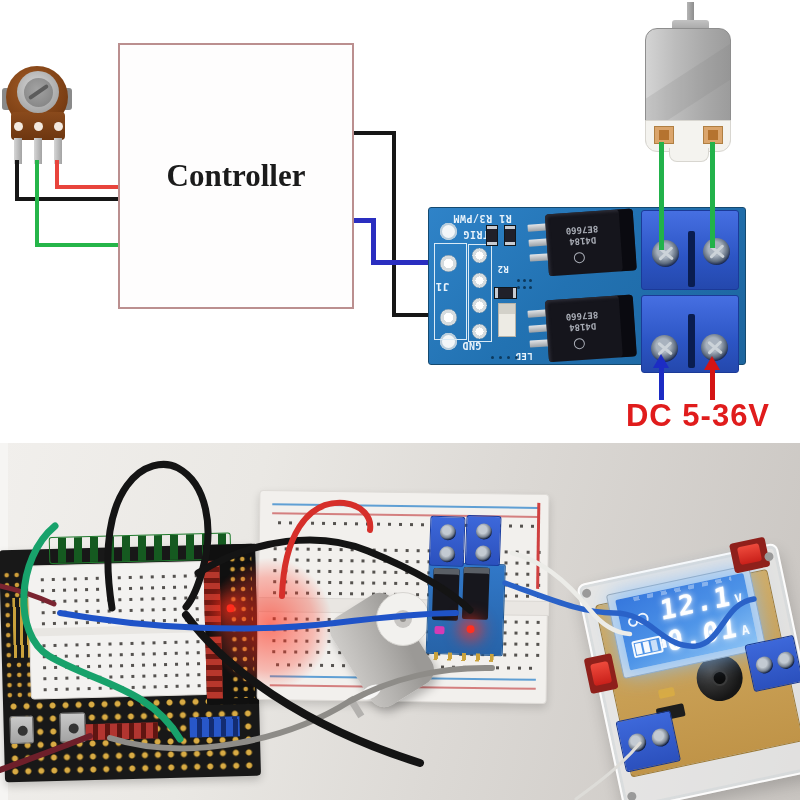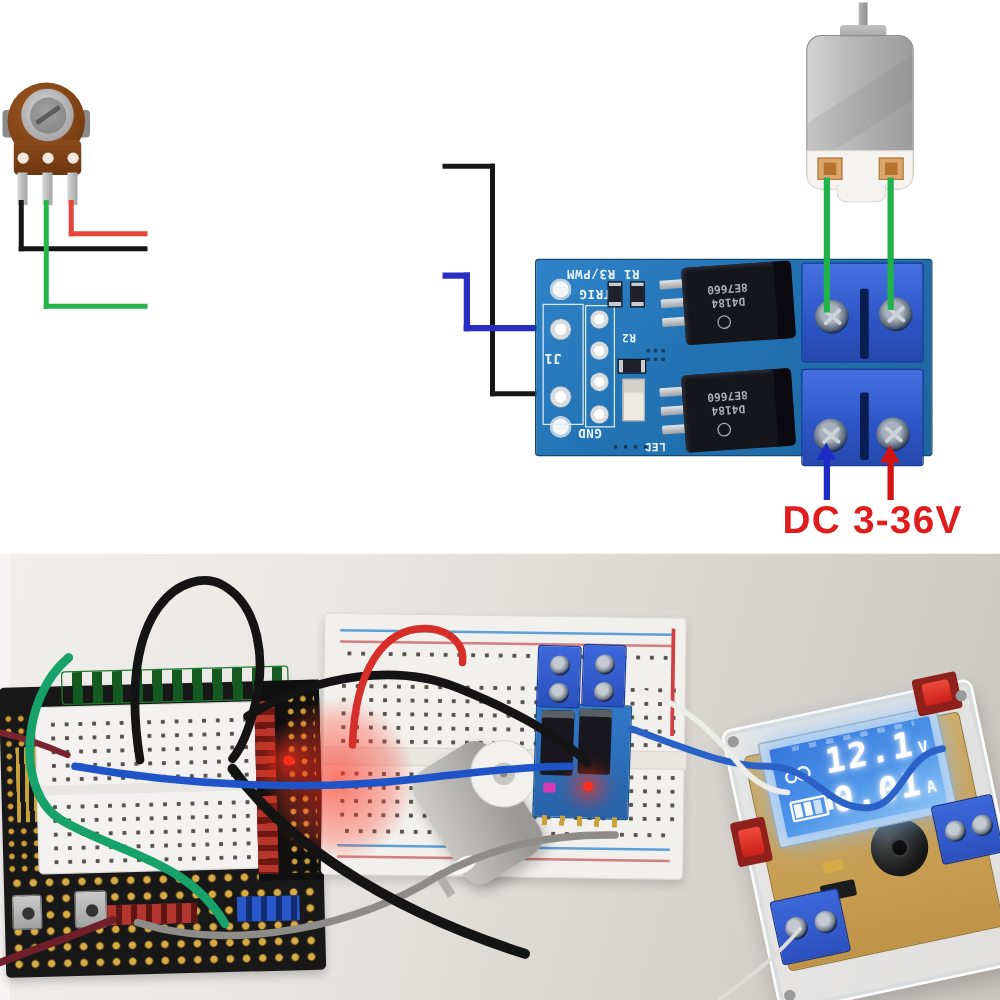--- a/index.html
+++ b/index.html
@@ -89,20 +89,23 @@
       <div class="abs" style="left:50px;top:78px;width:8px;height:26px;background:linear-gradient(90deg,#d6d6d6,#a3a3a3);"></div>
     </div>
 
     <div class="wire" style="left:15px;top:160px;width:4px;height:41px;background:#161616;"></div>
     <div class="wire" style="left:15px;top:197px;width:103px;height:4px;background:#161616;"></div>
     <div class="wire" style="left:35px;top:160px;width:4px;height:87px;background:#25b549;"></div>
     <div class="wire" style="left:35px;top:243px;width:83px;height:4px;background:#25b549;"></div>
     <div class="wire" style="left:55px;top:160px;width:4px;height:29px;background:#e8443c;"></div>
     <div class="wire" style="left:55px;top:185px;width:63px;height:4px;background:#e8443c;"></div>
 
+    <div id="controller-box">
+      <span>Controller</span>
+    </div>
 
     <div class="wire" style="left:354px;top:131px;width:42px;height:4px;background:#161616;"></div>
     <div class="wire" style="left:392px;top:131px;width:4px;height:186px;background:#161616;"></div>
     <div class="wire" style="left:392px;top:313px;width:58px;height:4px;background:#161616;"></div>
     <div class="wire" style="left:354px;top:218px;width:22px;height:5px;background:#2a2ec0;"></div>
     <div class="wire" style="left:371px;top:218px;width:5px;height:47px;background:#2a2ec0;"></div>
     <div class="wire" style="left:371px;top:260px;width:79px;height:5px;background:#2a2ec0;"></div>
 
     <div id="pcb">
       <div class="cornerhole" style="left:11px;top:15px;"></div>
@@ -197,21 +200,21 @@
       </div>
     </div>
 
     <div class="wire" style="left:659px;top:142px;width:5px;height:108px;background:#22b24a;z-index:5;"></div>
     <div class="wire" style="left:710px;top:142px;width:5px;height:106px;background:#22b24a;z-index:5;"></div>
 
     <div class="arrowhead" style="left:653px;top:354px;border-bottom:14px solid #1c2cc4;"></div>
     <div class="wire" style="left:659px;top:366px;width:5px;height:34px;background:#1c2cc4;"></div>
     <div class="arrowhead" style="left:704px;top:356px;border-bottom:14px solid #d41414;"></div>
     <div class="wire" style="left:710px;top:368px;width:5px;height:32px;background:#d41414;"></div>
-    <div id="dc-label">DC 3-36V</div>
+    <div id="dc-label">DC 5-36V</div>
   </div>
 
   <div id="photo">
     <div class="abs" style="left:0;top:0;width:8px;height:357px;background:#f6f5f3;"></div>
 
     <div class="abs" style="left:2px;top:104px;width:256px;height:232px;background:#181818;border-radius:4px;transform:rotate(-1.5deg);box-shadow:0 4px 8px rgba(0,0,0,.2);">
       <div class="abs dotgrid-gold" style="left:4px;top:150px;width:246px;height:76px;"></div>
       <div class="abs dotgrid-gold-sm" style="left:2px;top:20px;width:32px;height:132px;"></div>
       <div class="abs" style="left:12px;top:48px;width:18px;height:60px;background:repeating-linear-gradient(90deg,#caa23c 0 3px,#181818 3px 7px);"></div>
       <div class="abs bb" style="left:28px;top:16px;width:178px;height:134px;background:#f3f2f0;">

